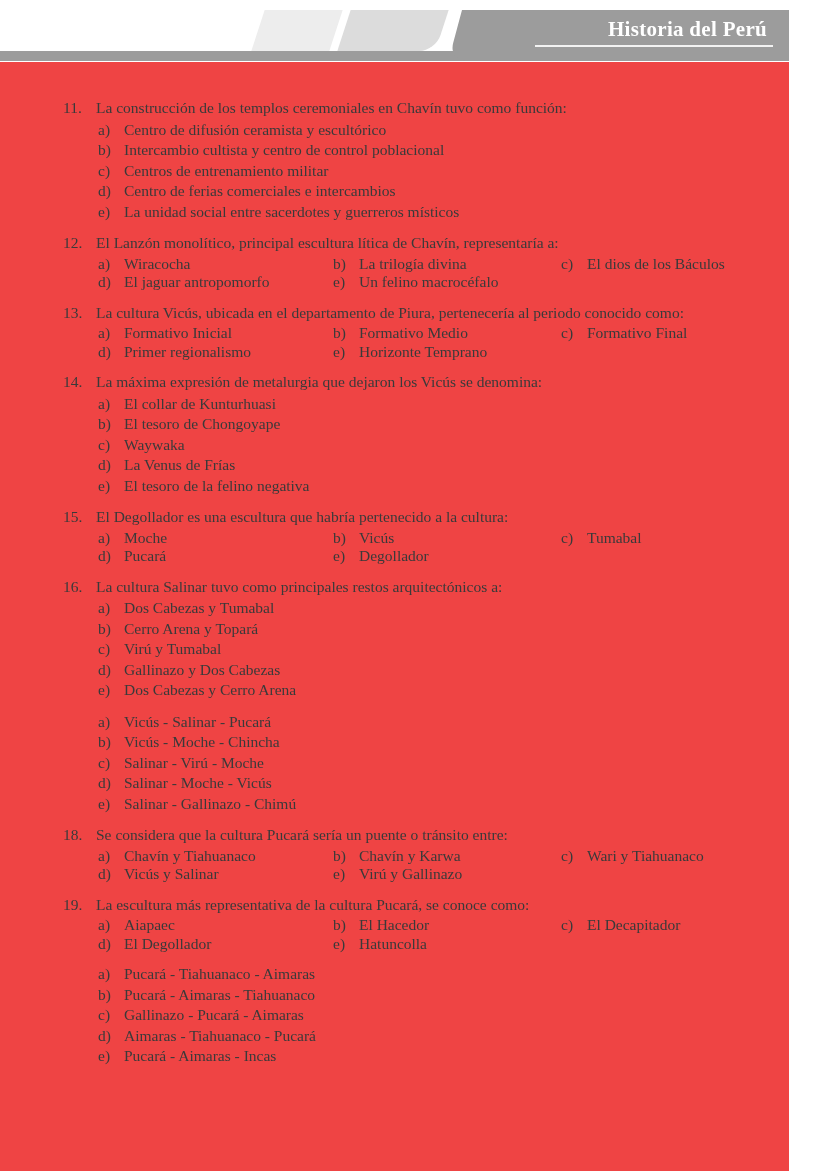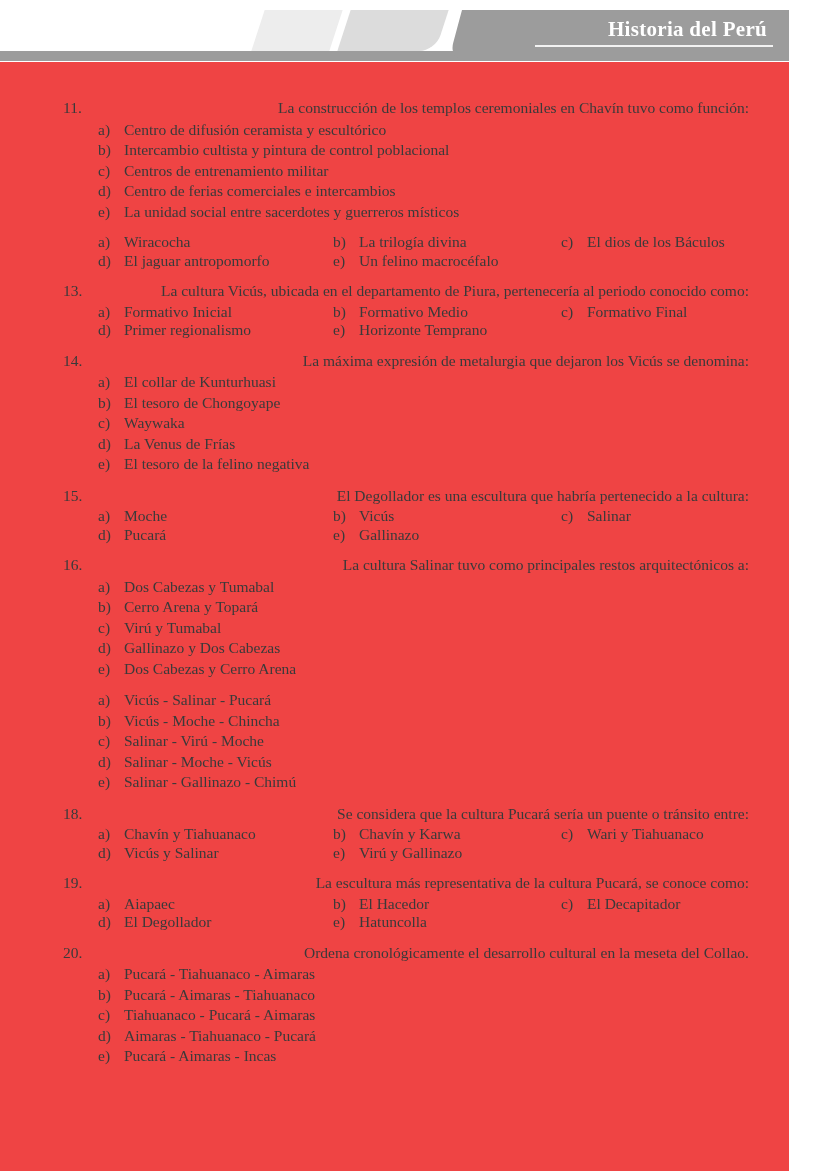--- a/index.html
+++ b/index.html
@@ -26,21 +26,21 @@
     font-weight:bold; font-size:21px; letter-spacing:0.3px; }
   .hdr-underline { position:absolute; top:35px; left:535px; right:16px; height:2px;
     background:#f2f2f2; }
 
   
   .content { flex:1 1 auto; box-sizing:border-box;
     padding:36px 40px 0 63px; color:#3a3a3a; font-size:15.5px; }
   .question { margin-bottom:11px; }
   .q-head { display:flex; line-height:20.5px; }
   .q-num { width:33px; flex:0 0 auto; }
-  .q-text { flex:1 1 auto;text-align:right; }
+  .q-text { flex:1 1 auto; }
   .options { margin-left:35px; margin-top:1px; }
   .options.stacked .option { display:flex; line-height:20.5px; }
   .options.grid3 { display:grid; grid-template-columns:235px 228px 1fr; }
   .options.grid3 .option { display:flex; line-height:18.5px; }
   .opt-letter { width:26px; flex:0 0 auto; }
   .opt-text { flex:1 1 auto; }
 
   
   .footer-rule { flex:0 0 auto; height:4px; background:#dcdcdc; }
   .footer-gap { flex:0 0 auto; height:3px; background:#fdfdfd; }
@@ -75,37 +75,41 @@
           <span class="q-num">11.</span>
           <span class="q-text">La construcción de los templos ceremoniales en Chavín tuvo como función:</span>
         </div>
         <div class="options stacked">
           <div class="option">
             <span class="opt-letter">a)</span>
             <span class="opt-text">Centro de difusión ceramista y escultórico</span>
           </div>
           <div class="option">
             <span class="opt-letter">b)</span>
-            <span class="opt-text">Intercambio cultista y pintura de control poblacional</span>
+            <span class="opt-text">Intercambio cultista y centro de control poblacional</span>
           </div>
           <div class="option">
             <span class="opt-letter">c)</span>
             <span class="opt-text">Centros de entrenamiento militar</span>
           </div>
           <div class="option">
             <span class="opt-letter">d)</span>
             <span class="opt-text">Centro de ferias comerciales e intercambios</span>
           </div>
           <div class="option">
             <span class="opt-letter">e)</span>
             <span class="opt-text">La unidad social entre sacerdotes y guerreros místicos</span>
           </div>
         </div>
       </div>
       <div class="question">
+        <div class="q-head">
+          <span class="q-num">12.</span>
+          <span class="q-text">El Lanzón monolítico, principal escultura lítica de Chavín, representaría a:</span>
+        </div>
         <div class="options grid3">
           <div class="option">
             <span class="opt-letter">a)</span>
             <span class="opt-text">Wiracocha</span>
           </div>
           <div class="option">
             <span class="opt-letter">b)</span>
             <span class="opt-text">La trilogía divina</span>
           </div>
           <div class="option">
@@ -187,29 +191,29 @@
           <div class="option">
             <span class="opt-letter">a)</span>
             <span class="opt-text">Moche</span>
           </div>
           <div class="option">
             <span class="opt-letter">b)</span>
             <span class="opt-text">Vicús</span>
           </div>
           <div class="option">
             <span class="opt-letter">c)</span>
-            <span class="opt-text">Salinar</span>
+            <span class="opt-text">Tumabal</span>
           </div>
           <div class="option">
             <span class="opt-letter">d)</span>
             <span class="opt-text">Pucará</span>
           </div>
           <div class="option">
             <span class="opt-letter">e)</span>
-            <span class="opt-text">Gallinazo</span>
+            <span class="opt-text">Degollador</span>
           </div>
         </div>
       </div>
       <div class="question">
         <div class="q-head">
           <span class="q-num">16.</span>
           <span class="q-text">La cultura Salinar tuvo como principales restos arquitectónicos a:</span>
         </div>
         <div class="options stacked">
           <div class="option">
@@ -308,36 +312,32 @@
             <span class="opt-letter">d)</span>
             <span class="opt-text">El Degollador</span>
           </div>
           <div class="option">
             <span class="opt-letter">e)</span>
             <span class="opt-text">Hatuncolla</span>
           </div>
         </div>
       </div>
       <div class="question">
-        <div class="q-head">
-          <span class="q-num">20.</span>
-          <span class="q-text">Ordena cronológicamente el desarrollo cultural en la meseta del Collao.</span>
-        </div>
         <div class="options stacked">
           <div class="option">
             <span class="opt-letter">a)</span>
             <span class="opt-text">Pucará - Tiahuanaco - Aimaras</span>
           </div>
           <div class="option">
             <span class="opt-letter">b)</span>
             <span class="opt-text">Pucará - Aimaras - Tiahuanaco</span>
           </div>
           <div class="option">
             <span class="opt-letter">c)</span>
-            <span class="opt-text">Tiahuanaco - Pucará - Aimaras</span>
+            <span class="opt-text">Gallinazo - Pucará - Aimaras</span>
           </div>
           <div class="option">
             <span class="opt-letter">d)</span>
             <span class="opt-text">Aimaras - Tiahuanaco - Pucará</span>
           </div>
           <div class="option">
             <span class="opt-letter">e)</span>
             <span class="opt-text">Pucará - Aimaras - Incas</span>
           </div>
         </div>

